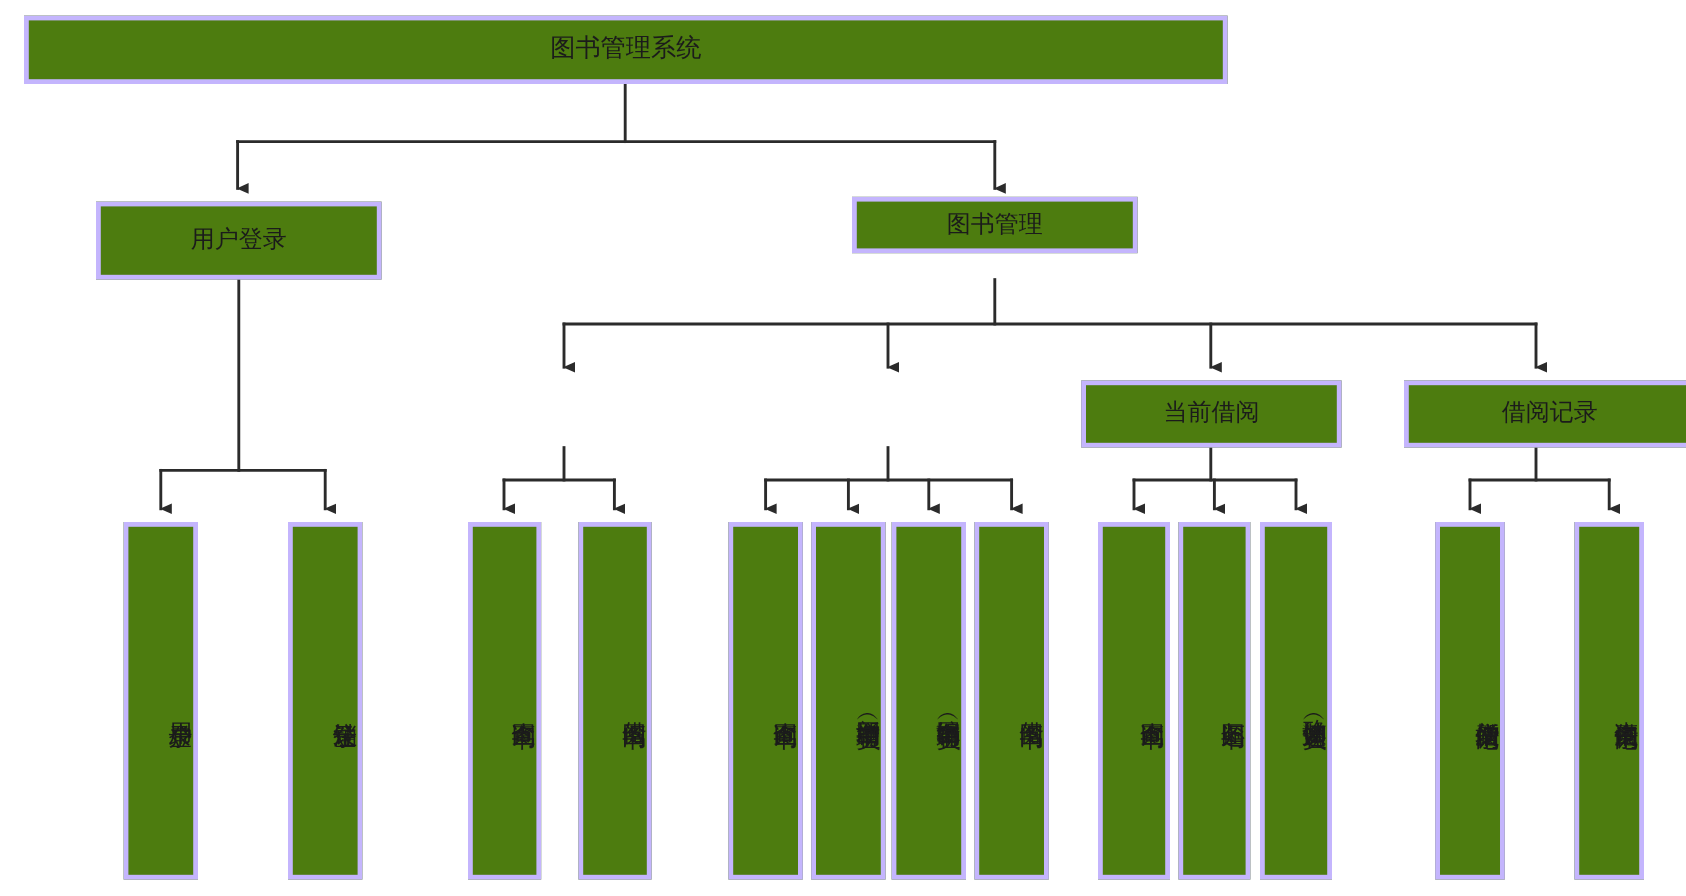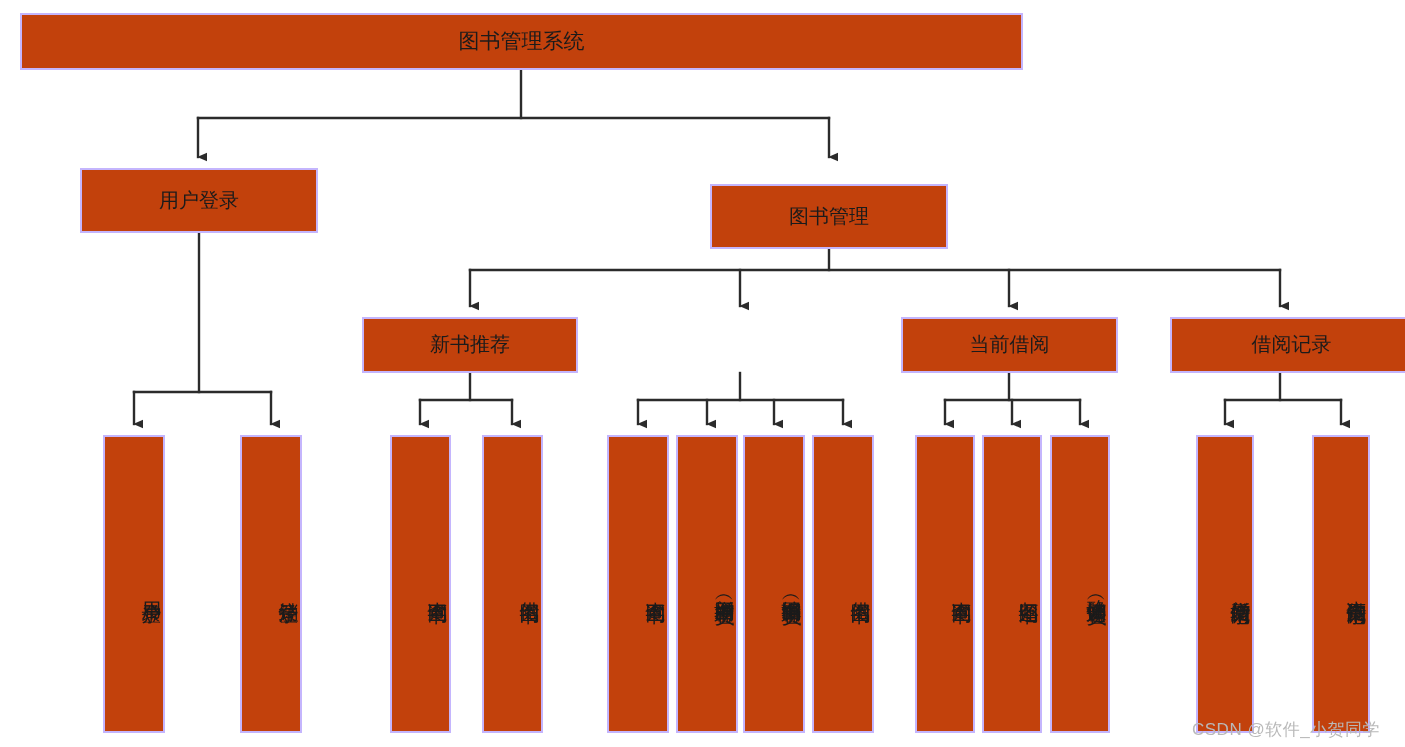--- a/index.html
+++ b/index.html
@@ -21,22 +21,22 @@
     position: absolute;
     left: 0;
     top: 0;
     width: 1405px;
     height: 747px;
     pointer-events: none;
   }
   .node {
     position: absolute;
     box-sizing: border-box;
-    background: #c2410c;
-    border: 2px solid #c4b5fd;
+    background: #4d7c0f;
+    border: 4px solid #c4b5fd;
     display: flex;
     align-items: center;
     justify-content: center;
     color: #1b1b1b;
     text-align: center;
     line-height: 1.18;
   }
   .node.root {
     font-size: 21px;
   }
@@ -123,27 +123,24 @@
     </g>
   </svg>
 
   <div class="node root" style="left:20px; top:13px; width:1003px; height:57px;">
     <span>图书管理系统</span>
   </div>
 
   <div class="node level1" style="left:80px; top:168px; width:238px; height:65px;">
     <span>用户登录</span>
   </div>
-  <div class="node level1" style="left:710px; top:184px; width:238px; height:65px;">
+  <div class="node level1" style="left:710px; top:164px; width:238px; height:47px;">
     <span>图书管理</span>
   </div>
 
-  <div class="node level2" style="left:362px; top:317px; width:216px; height:56px;">
-    <span>新书推荐</span>
-  </div>
   <div class="node level2" style="left:901px; top:317px; width:217px; height:56px;">
     <span>当前借阅</span>
   </div>
   <div class="node level2" style="left:1170px; top:317px; width:243px; height:56px;">
     <span>借阅记录</span>
   </div>
 
   <div class="node leaf" style="left:103px; top:435px; width:62px; height:298px;">
     <span class="vtext">用户登录</span>
   </div>
@@ -177,15 +174,14 @@
   <div class="node leaf" style="left:1050px; top:435px; width:60px; height:298px;">
     <span class="vtext">确认归还（管理员）</span>
   </div>
   <div class="node leaf" style="left:1196px; top:435px; width:58px; height:298px;">
     <span class="vtext">新增借阅记录</span>
   </div>
   <div class="node leaf" style="left:1312px; top:435px; width:58px; height:298px;">
     <span class="vtext">查询借阅记录</span>
   </div>
 
-  <div class="watermark" style="left:1192px; top:718px;">CSDN @软件_小贺同学</div>
 
 </div>
 
 </body></html>

